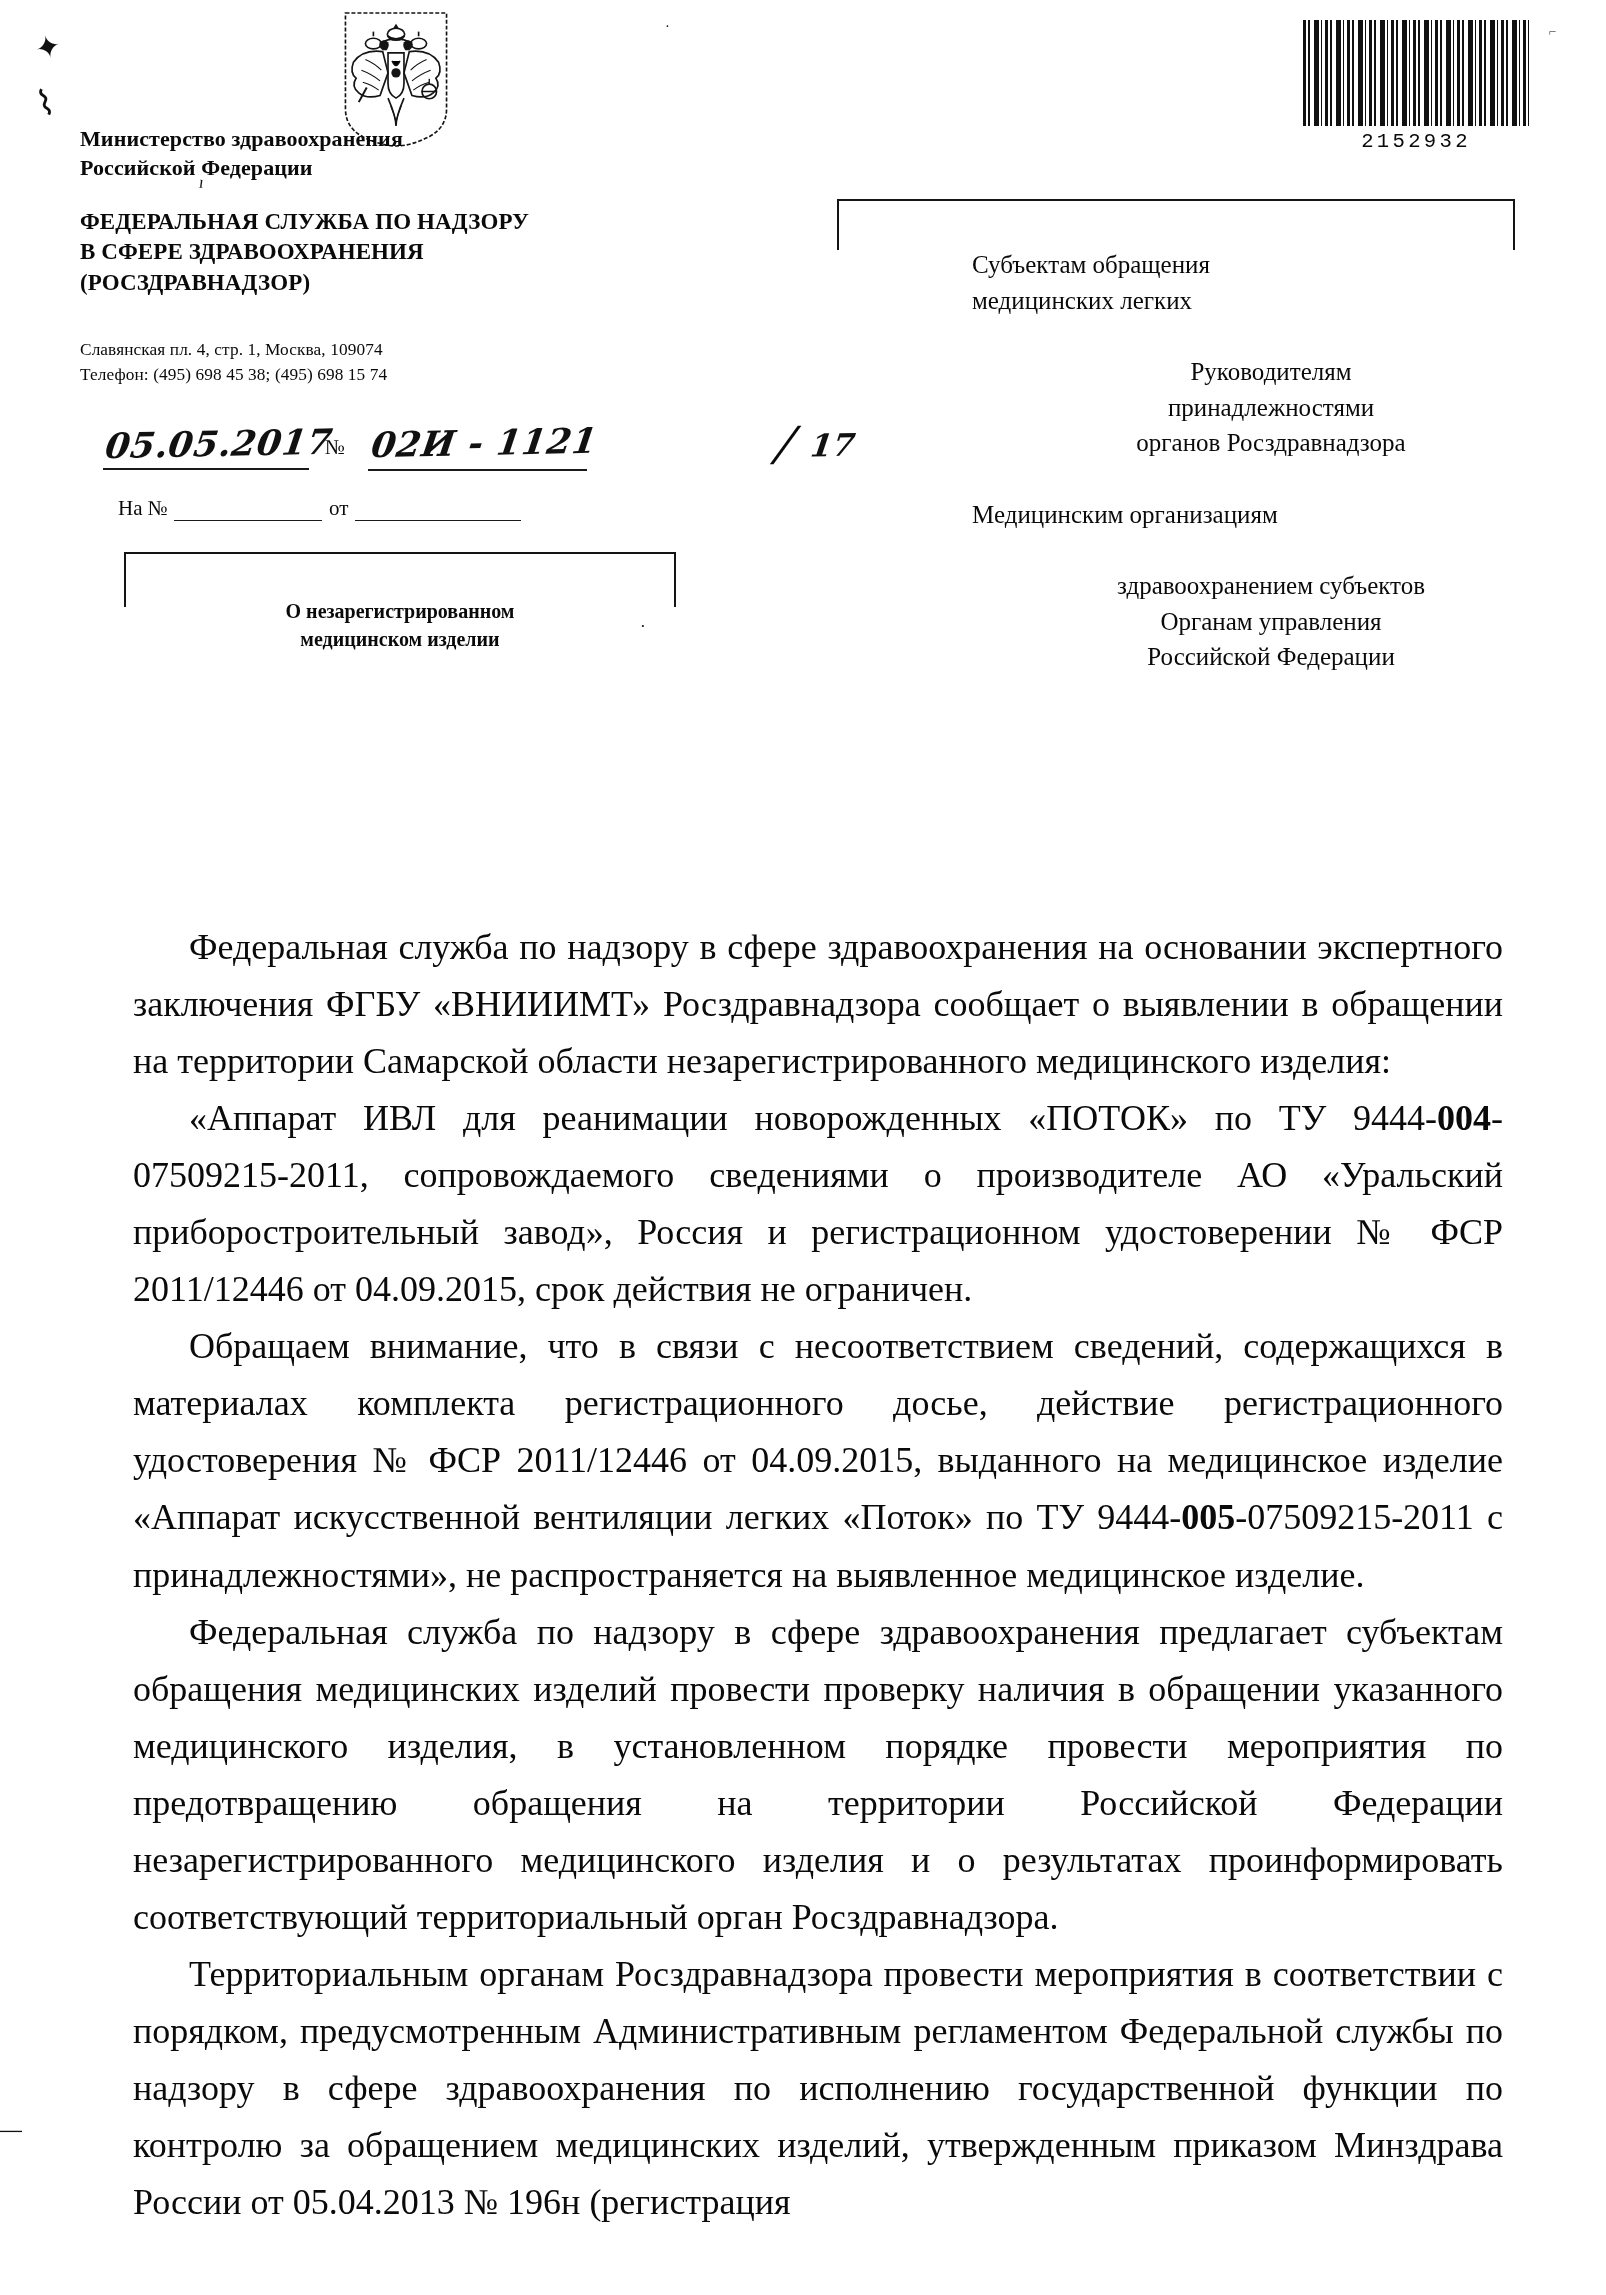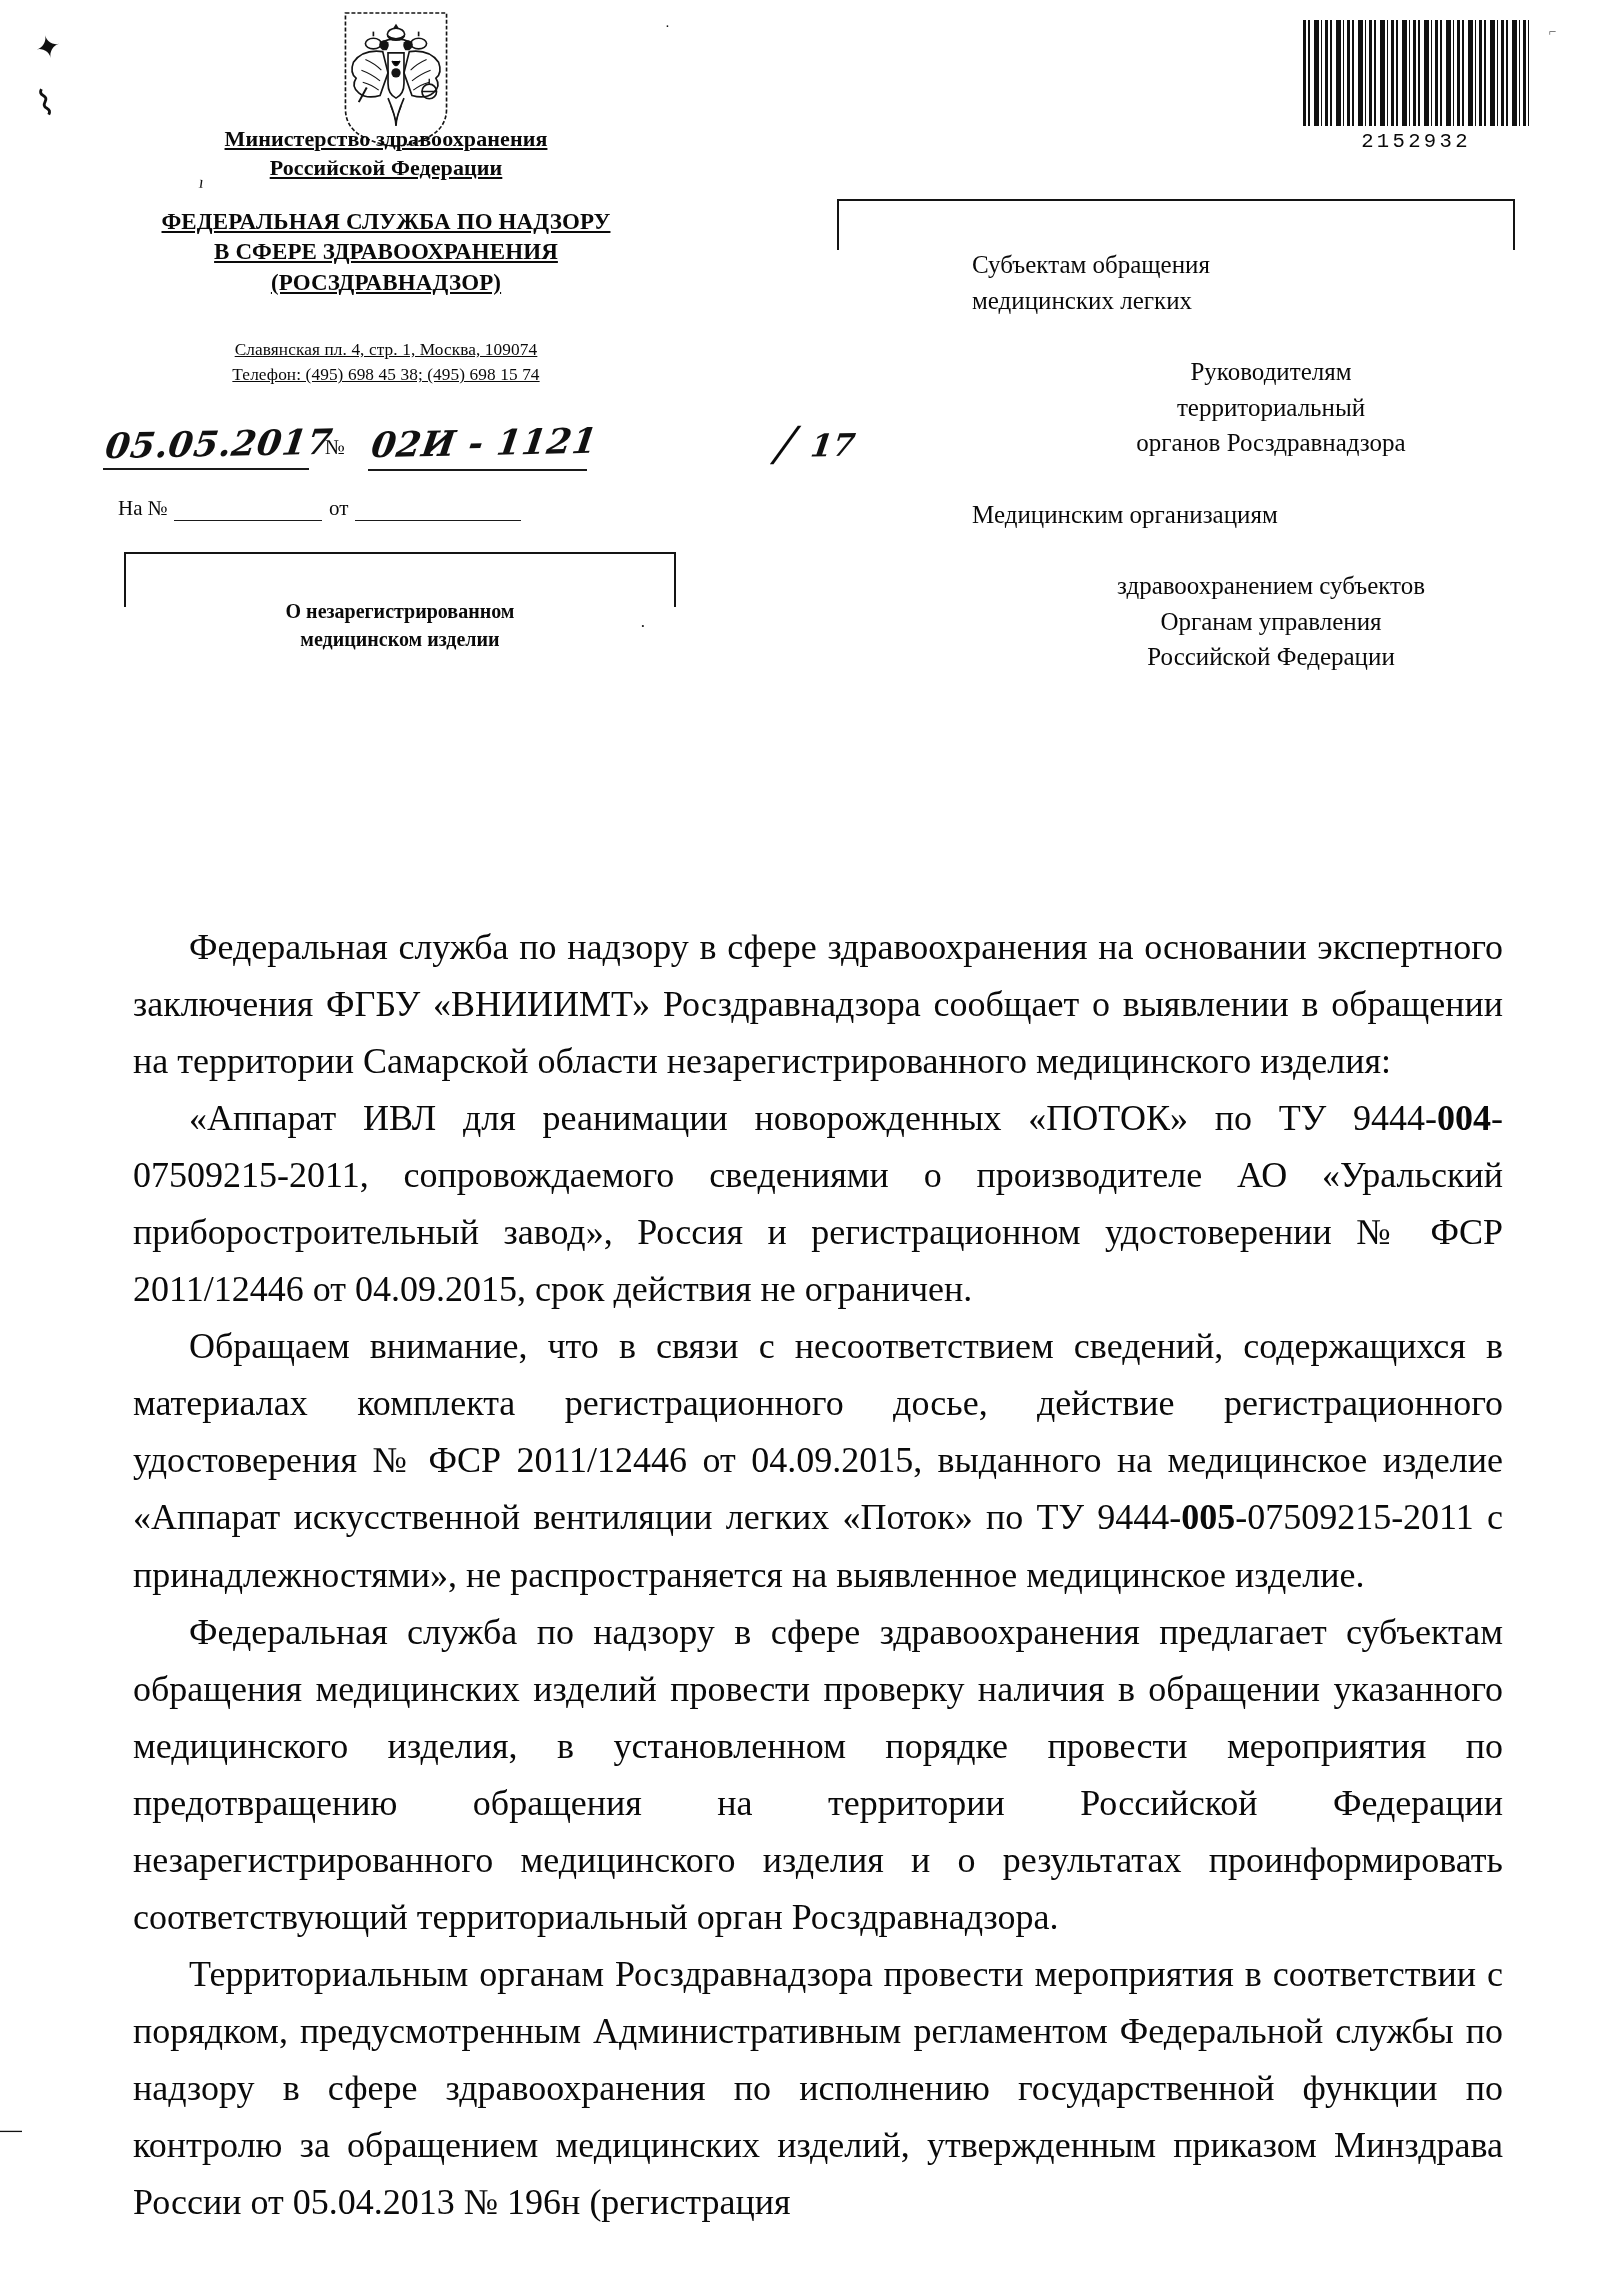--- a/index.html
+++ b/index.html
@@ -43,22 +43,21 @@
     height: 141px;
   }
   .emblem-wrap svg { width: 100%; height: 100%; display: block; }
 
   
   .letterhead {
     position: absolute;
     left: 80px;
     top: 124px;
     width: 612px;
-    text-align: center;
-    text-decoration: underline;
+    text-align: left;
   }
   .lh-ministry {
     font-size: 22px;
     font-weight: bold;
     line-height: 1.33;
     letter-spacing: 0.1px;
   }
   .lh-service {
     margin-top: 24px;
     font-size: 23px;
@@ -354,21 +353,21 @@
   </div>
 
   <div class="bracket addr-bracket"></div>
   <div class="addressee">
     <div class="addr-group">
       <div>Субъектам обращения</div>
       <div>медицинских легких</div>
     </div>
     <div class="addr-group addr-center">
       <div>Руководителям</div>
-      <div>территориальный</div>
+      <div>принадлежностями</div>
       <div>органов Росздравнадзора</div>
     </div>
     <div class="addr-group">
       <div>Медицинским организациям</div>
     </div>
     <div class="addr-group addr-center">
       <div>здравоохранением субъектов</div>
       <div>Органам управления</div>
       <div>Российской Федерации</div>
     </div>

